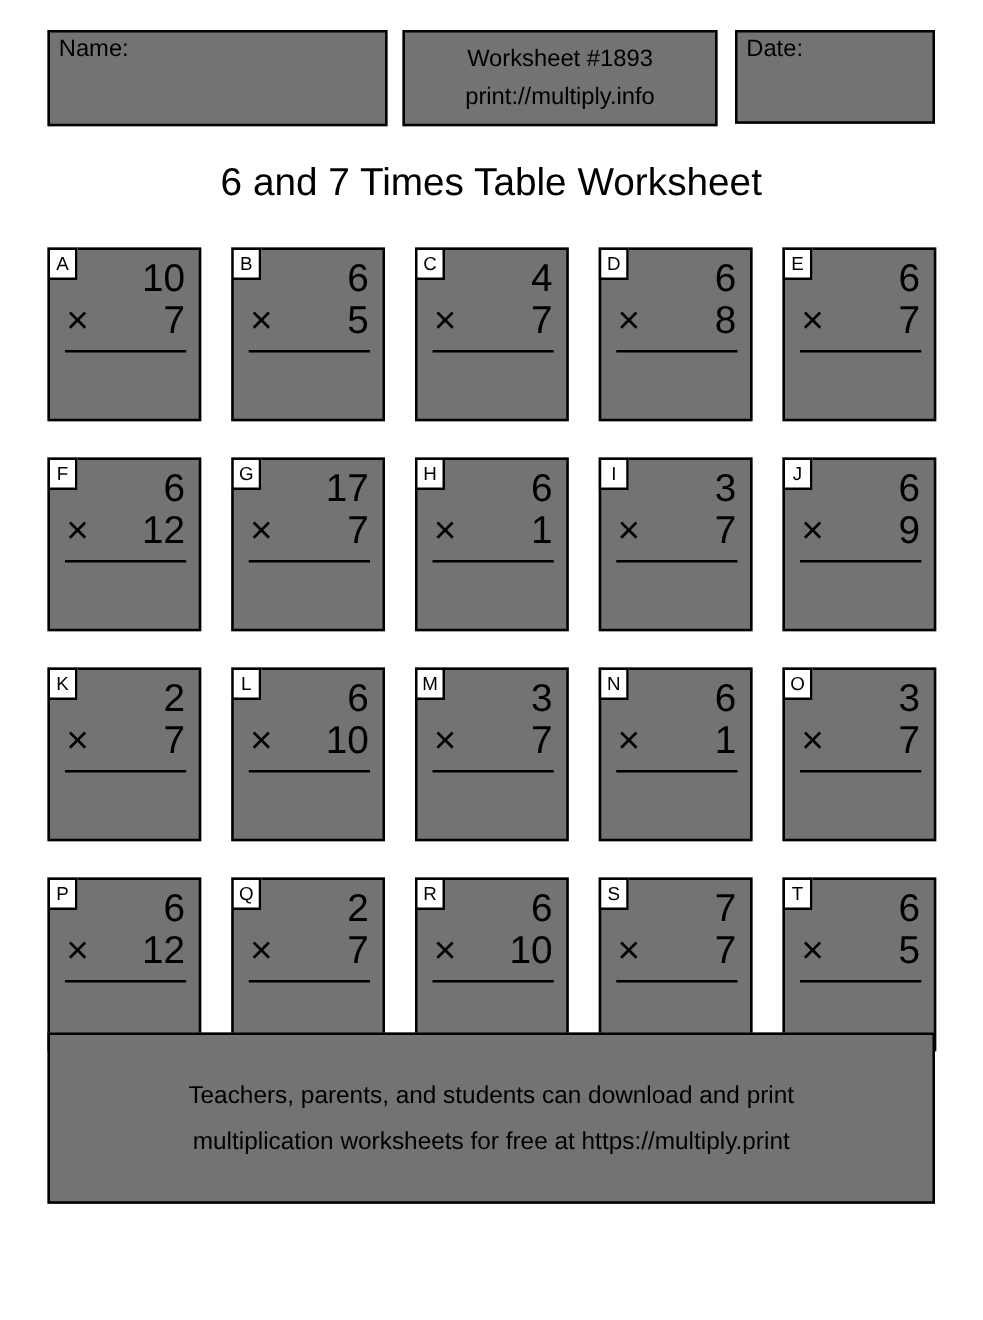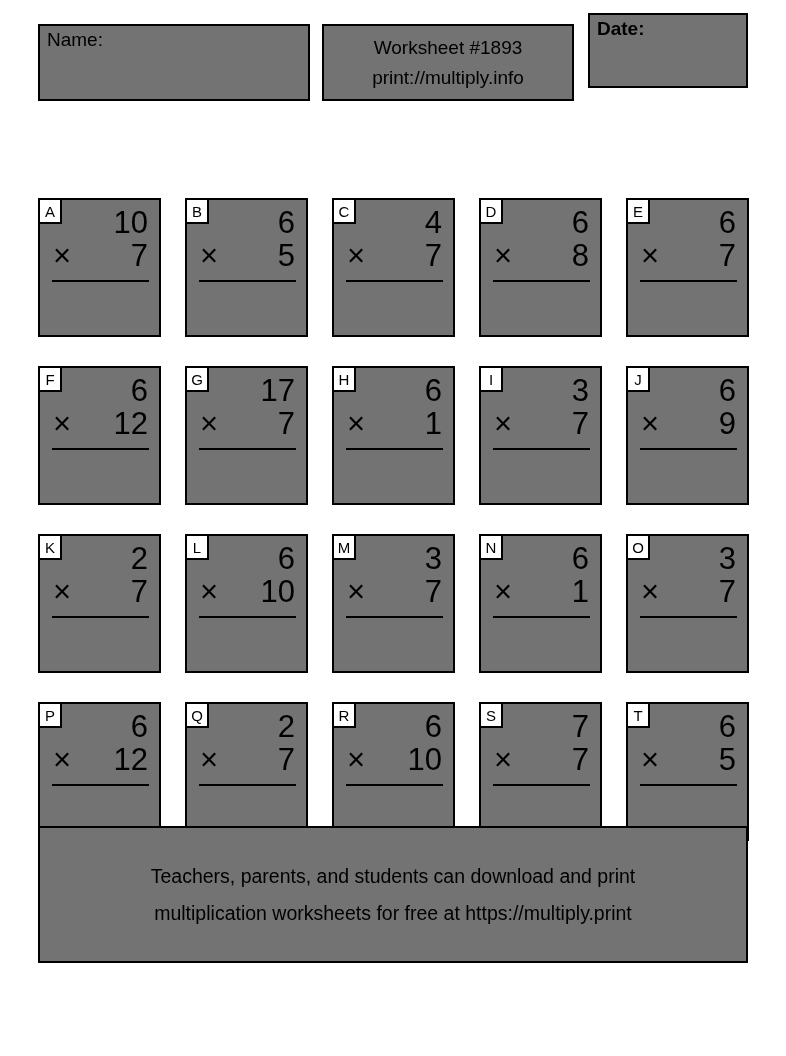--- a/index.html
+++ b/index.html
@@ -18,22 +18,22 @@
   .name-box {
     position: absolute; left: 38px; top: 24px; width: 272px; height: 77px;
     padding: 3px 7px; font-size: 19px;
   }
   .worksheet-box {
     position: absolute; left: 322px; top: 24px; width: 252px; height: 77px;
     display: flex; flex-direction: column; align-items: center; justify-content: center;
     font-size: 19px; line-height: 30px; text-align: center;
   }
   .date-box {
-    position: absolute; left: 588px; top: 13px; width: 160px; height: 75px;
-    padding: 3px 7px; font-size: 19px; font-weight: bold;
+    position: absolute; left: 588px; top: 24px; width: 160px; height: 75px;
+    padding: 3px 7px; font-size: 19px;
   }
 
   
   .title {
     position: absolute; left: 0; top: 128px; width: 100%;
     text-align: center; font-size: 31px; font-weight: 400;
   }
 
   
   .problems {
@@ -80,20 +80,21 @@
 
   <div class="box worksheet-box">
     <span>Worksheet #1893</span>
     <span>print://multiply.info</span>
   </div>
 
   <div class="box date-box">
     <span>Date:</span>
   </div>
 
+  <h1 class="title" style="margin:0">6 and 7 Times Table Worksheet</h1>
 
   <div class="problems">
   <div class="box problem">
     <span class="tab">A</span>
     <div class="p-top">10</div>
     <div class="p-row">
       <span>×</span>
       <span>7</span>
     </div>
     <div class="p-line"></div>

